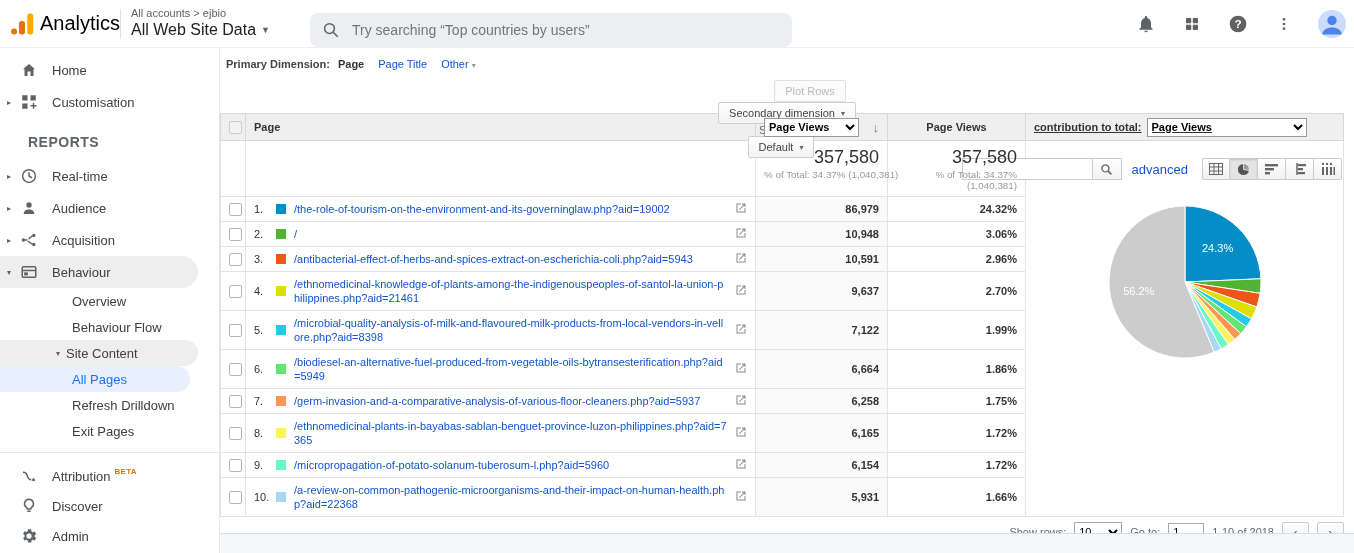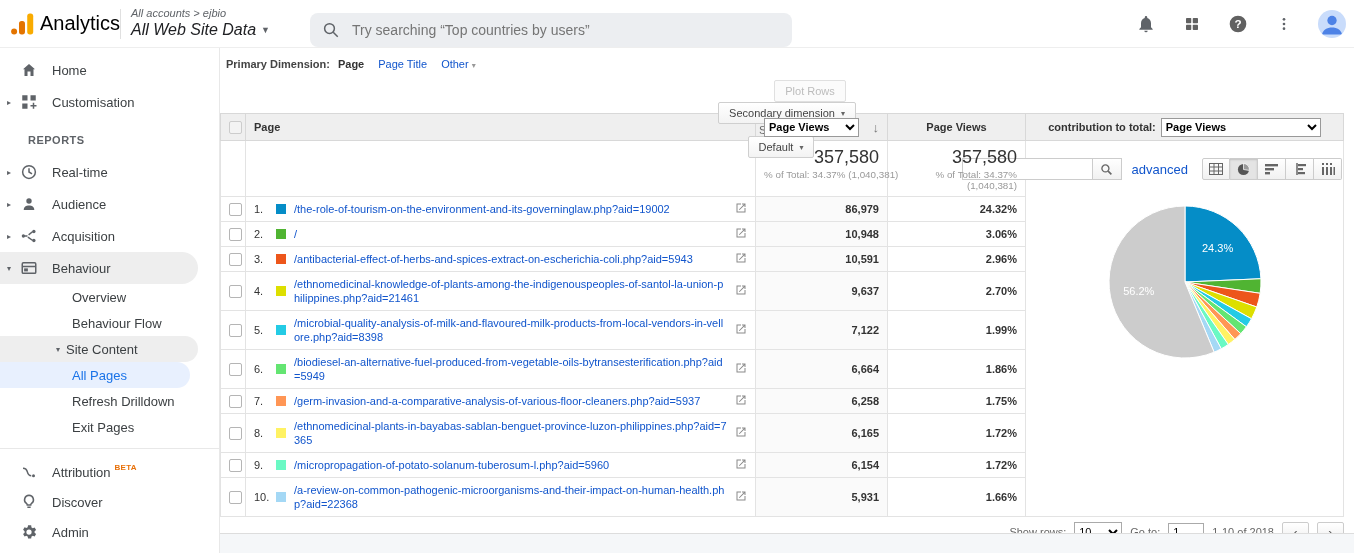--- a/index.html
+++ b/index.html
@@ -8,42 +8,42 @@
     font-family:"Liberation Sans", sans-serif;
     background:#fff; color:#333; position:relative; overflow:hidden;
   }
   
   .app-header { position:absolute; top:0; left:0; right:0; height:48px; background:#fff;
     border-bottom:1px solid #eee; display:flex; align-items:center; }
   .logo-wrap { display:flex; align-items:center; padding-left:10px; width:120px; }
   .logo-mark { width:30px; height:30px; }
   .logo-text { font-size:20px; color:#000000; margin-left:6px; }
   .hdr-divider { width:1px; height:30px; background:#e0e0e0; margin:0 10px 0 0; }
-  .account-block { display:flex; flex-direction:column; justify-content:center;font-style:italic; }
+  .account-block { display:flex; flex-direction:column; justify-content:center; }
   .breadcrumb { font-size:11px; color:#5f6368; line-height:13px; }
   .property-row { display:flex; align-items:center; cursor:pointer; }
   .property-name { font-size:16px; color:#202124; line-height:20px; }
   .caret { font-size:9px; color:#5f6368; margin-left:5px; }
   .hdr-search { position:absolute; left:310px; top:13px; width:482px; height:34px;
     background:#eceef1; border-radius:8px; display:flex; align-items:center; padding:0 12px; }
   .hdr-search svg { flex:0 0 auto; }
   .hdr-search input { border:none; background:transparent; outline:none; margin-left:12px;
     font-size:14px; color:#5f6368; width:100%; font-family:"Liberation Sans",sans-serif; }
   .hdr-right { position:absolute; right:8px; top:0; height:48px; display:flex; align-items:center; gap:22px; }
   .hdr-icon-btn { width:24px; height:24px; display:flex; align-items:center; justify-content:center; cursor:pointer; }
   .avatar { width:28px; height:28px; border-radius:50%; background:#c9dcfb; display:flex; align-items:flex-end; justify-content:center; overflow:hidden; cursor:pointer; }
   
   .sidebar { position:absolute; top:48px; left:0; width:220px; bottom:0; background:#fff;
     border-right:1px solid #e8e8e8; padding-top:6px; font-size:13px; color:#3c4043; }
   .nav-item { height:32px; display:flex; align-items:center; cursor:pointer; position:relative; }
   .nav-item .expander { width:14px; text-align:center; font-size:8px; color:#5f6368; margin-left:2px; }
   .nav-item .nav-ico { width:18px; height:18px; margin-left:4px; margin-right:14px; display:flex; align-items:center; justify-content:center; }
   .nav-item.no-arrow { padding-left:16px; }
   .nav-item.active-gray { background:#eeeeee; border-radius:0 17px 17px 0; width:198px; }
-  .section-label { font-size:11px; font-weight:bold; color:#5f6368; letter-spacing:.5px;
+  .section-label { font-size:14px; font-weight:bold; color:#5f6368; letter-spacing:.5px;
     padding:16px 12px 10px 28px; }
   .sub-item { height:26px; display:flex; align-items:center; padding-left:72px; cursor:pointer; }
   .sub-head { height:26px; display:flex; align-items:center; padding-left:56px; cursor:pointer; width:198px; }
   .sub-head.active-gray { background:#eeeeee; border-radius:0 14px 14px 0; }
   .sub-head .expander { font-size:8px; color:#5f6368; margin-right:6px; }
   .sub-item.active-blue { background:#e8f0fe; color:#1a73e8; border-radius:0 14px 14px 0; width:190px; }
   .side-divider { height:1px; background:#e8e8e8; margin:8px 0; }
   .bottom-item { height:30px; }
   .beta-badge { font-size:8px; color:#e8710a; font-weight:bold; margin-left:4px; transform:translateY(-5px); letter-spacing:.3px; }
   
@@ -79,21 +79,21 @@
     height:27px; padding:0 8px; text-align:left; border-color:#d8d8d8; }
   th.col-cb, td.col-cb { width:25px; text-align:center; padding:0; }
   th.col-page { width:510px; }
   th.col-v1 { width:132px; }
   th.col-v2 { width:138px; text-align:center !important; }
   th.col-pie { width:318px; text-align:center !important; }
   .metric-th { display:flex; align-items:center; }
   select { font-family:"Liberation Sans",sans-serif; font-size:11px; border:1px solid #999; background:#fff; height:19px; }
   .metric-select { width:106px; font-weight:bold; }
   .sort-arrow { color:#777; font-size:13px; margin-left:14px; font-weight:normal; }
-  .contrib-th-inner { display:flex; align-items:center; justify-content:center; }
+  .contrib-th-inner { display:flex; align-items:center; justify-content:flex-start;text-decoration:underline; }
   .contrib-select { width:160px; font-weight:bold; margin-left:5px; }
   .cb { appearance:none; -webkit-appearance:none; width:13px; height:13px; border:1px solid #b5b5b5;
     border-radius:2px; background:#fff; cursor:pointer; vertical-align:middle; }
   .cb.hdr { border-color:#ccc; background:#f3f3f3; }
   tr.summary td { height:50px; vertical-align:top; padding:5px 8px; background:#fff; }
   .sum-big { font-size:18px; color:#333; text-align:right; line-height:22px; }
   .sum-sub { font-size:9.8px; color:#999; text-align:right; white-space:nowrap; margin-top:1px; }
   td.v2-cell .sum-sub { white-space:normal; }
   tr.datarow td { font-size:11px; padding:5px 8px; vertical-align:middle; }
   tr.datarow td.cellv1 { text-align:right; font-weight:bold; color:#333; background:#fafafa; }

